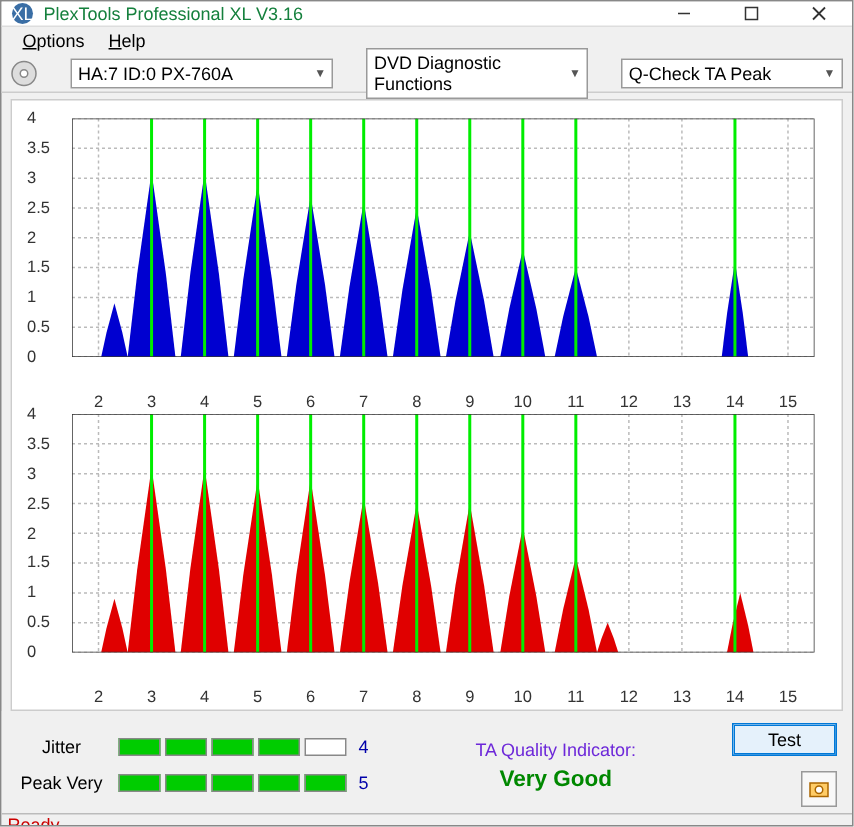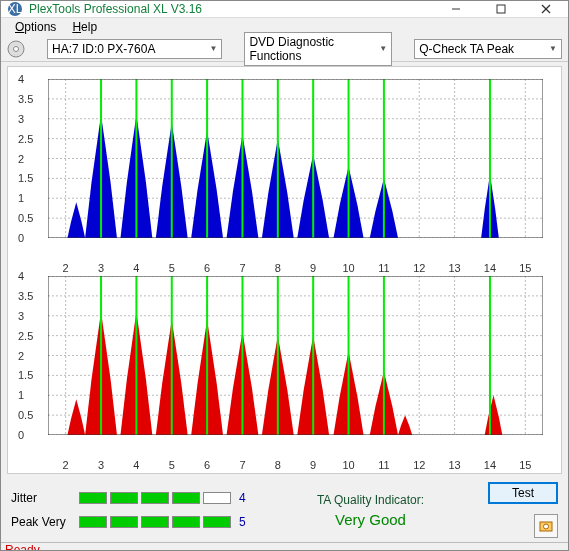--- a/index.html
+++ b/index.html
@@ -23,29 +23,29 @@
 .chart{position:relative;width:100%;height:185px;margin-bottom:12px}
 .plot{position:absolute;left:30px;top:4px;right:8px;bottom:22px;background:#fff}
 .grid line{stroke:#bbb;stroke-width:1;stroke-dasharray:2,2}
 .axis{stroke:#333;stroke-width:1}
 .ytick{position:absolute;right:100%;margin-right:4px;font-size:11px;color:#333;transform:translateY(-50%)}
 .xtick{position:absolute;top:100%;margin-top:2px;font-size:11px;color:#333;transform:translateX(-50%)}
 .gline{stroke:#0e0;stroke-width:2}
 .bottom{padding:8px 10px 4px 10px;display:flex;align-items:center;gap:12px;background:#f0f0f0}
 .lcol{display:flex;flex-direction:column;gap:10px}
 .lrow{display:flex;align-items:center;gap:8px}
-.lrow .lbl{width:60px;text-align:left}
+.lrow .lbl{width:60px;text-align:center}
 .segs{display:flex;gap:3px}
 .seg{width:28px;height:12px;border:1px solid #888}
 .seg.on{background:#0c0}
 .seg.off{background:#fff}
 .segval{color:#00a;width:14px}
 .mid{flex:1;text-align:center}
-.mid .t1{color:#14532d;margin-bottom:4px}
-.mid .t2{color:#080;font-weight:normal;font-size:15px}
+.mid .t1{color:#6d28d9;margin-bottom:4px}
+.mid .t2{color:#080;font-weight:bold;font-size:15px}
 .rcol{display:flex;flex-direction:column;gap:10px;align-items:flex-end}
 .btn{width:70px;height:22px;border:1px solid #0078d7;background:#e5f1fb;cursor:pointer;box-shadow:0 0 0 1px #0078d7 inset}
 .iconbtn{width:24px;height:24px;border:1px solid #999;background:#f8f8f8;display:flex;align-items:center;justify-content:center;cursor:pointer}
 .statusbar{height:20px;border-top:1px solid #bbb;display:flex;align-items:center;padding:0 4px;background:#f0f0f0}
 .statusbar span{color:#c00}
 </style>
 </head>
 <body>
 
 <div class="titlebar">

